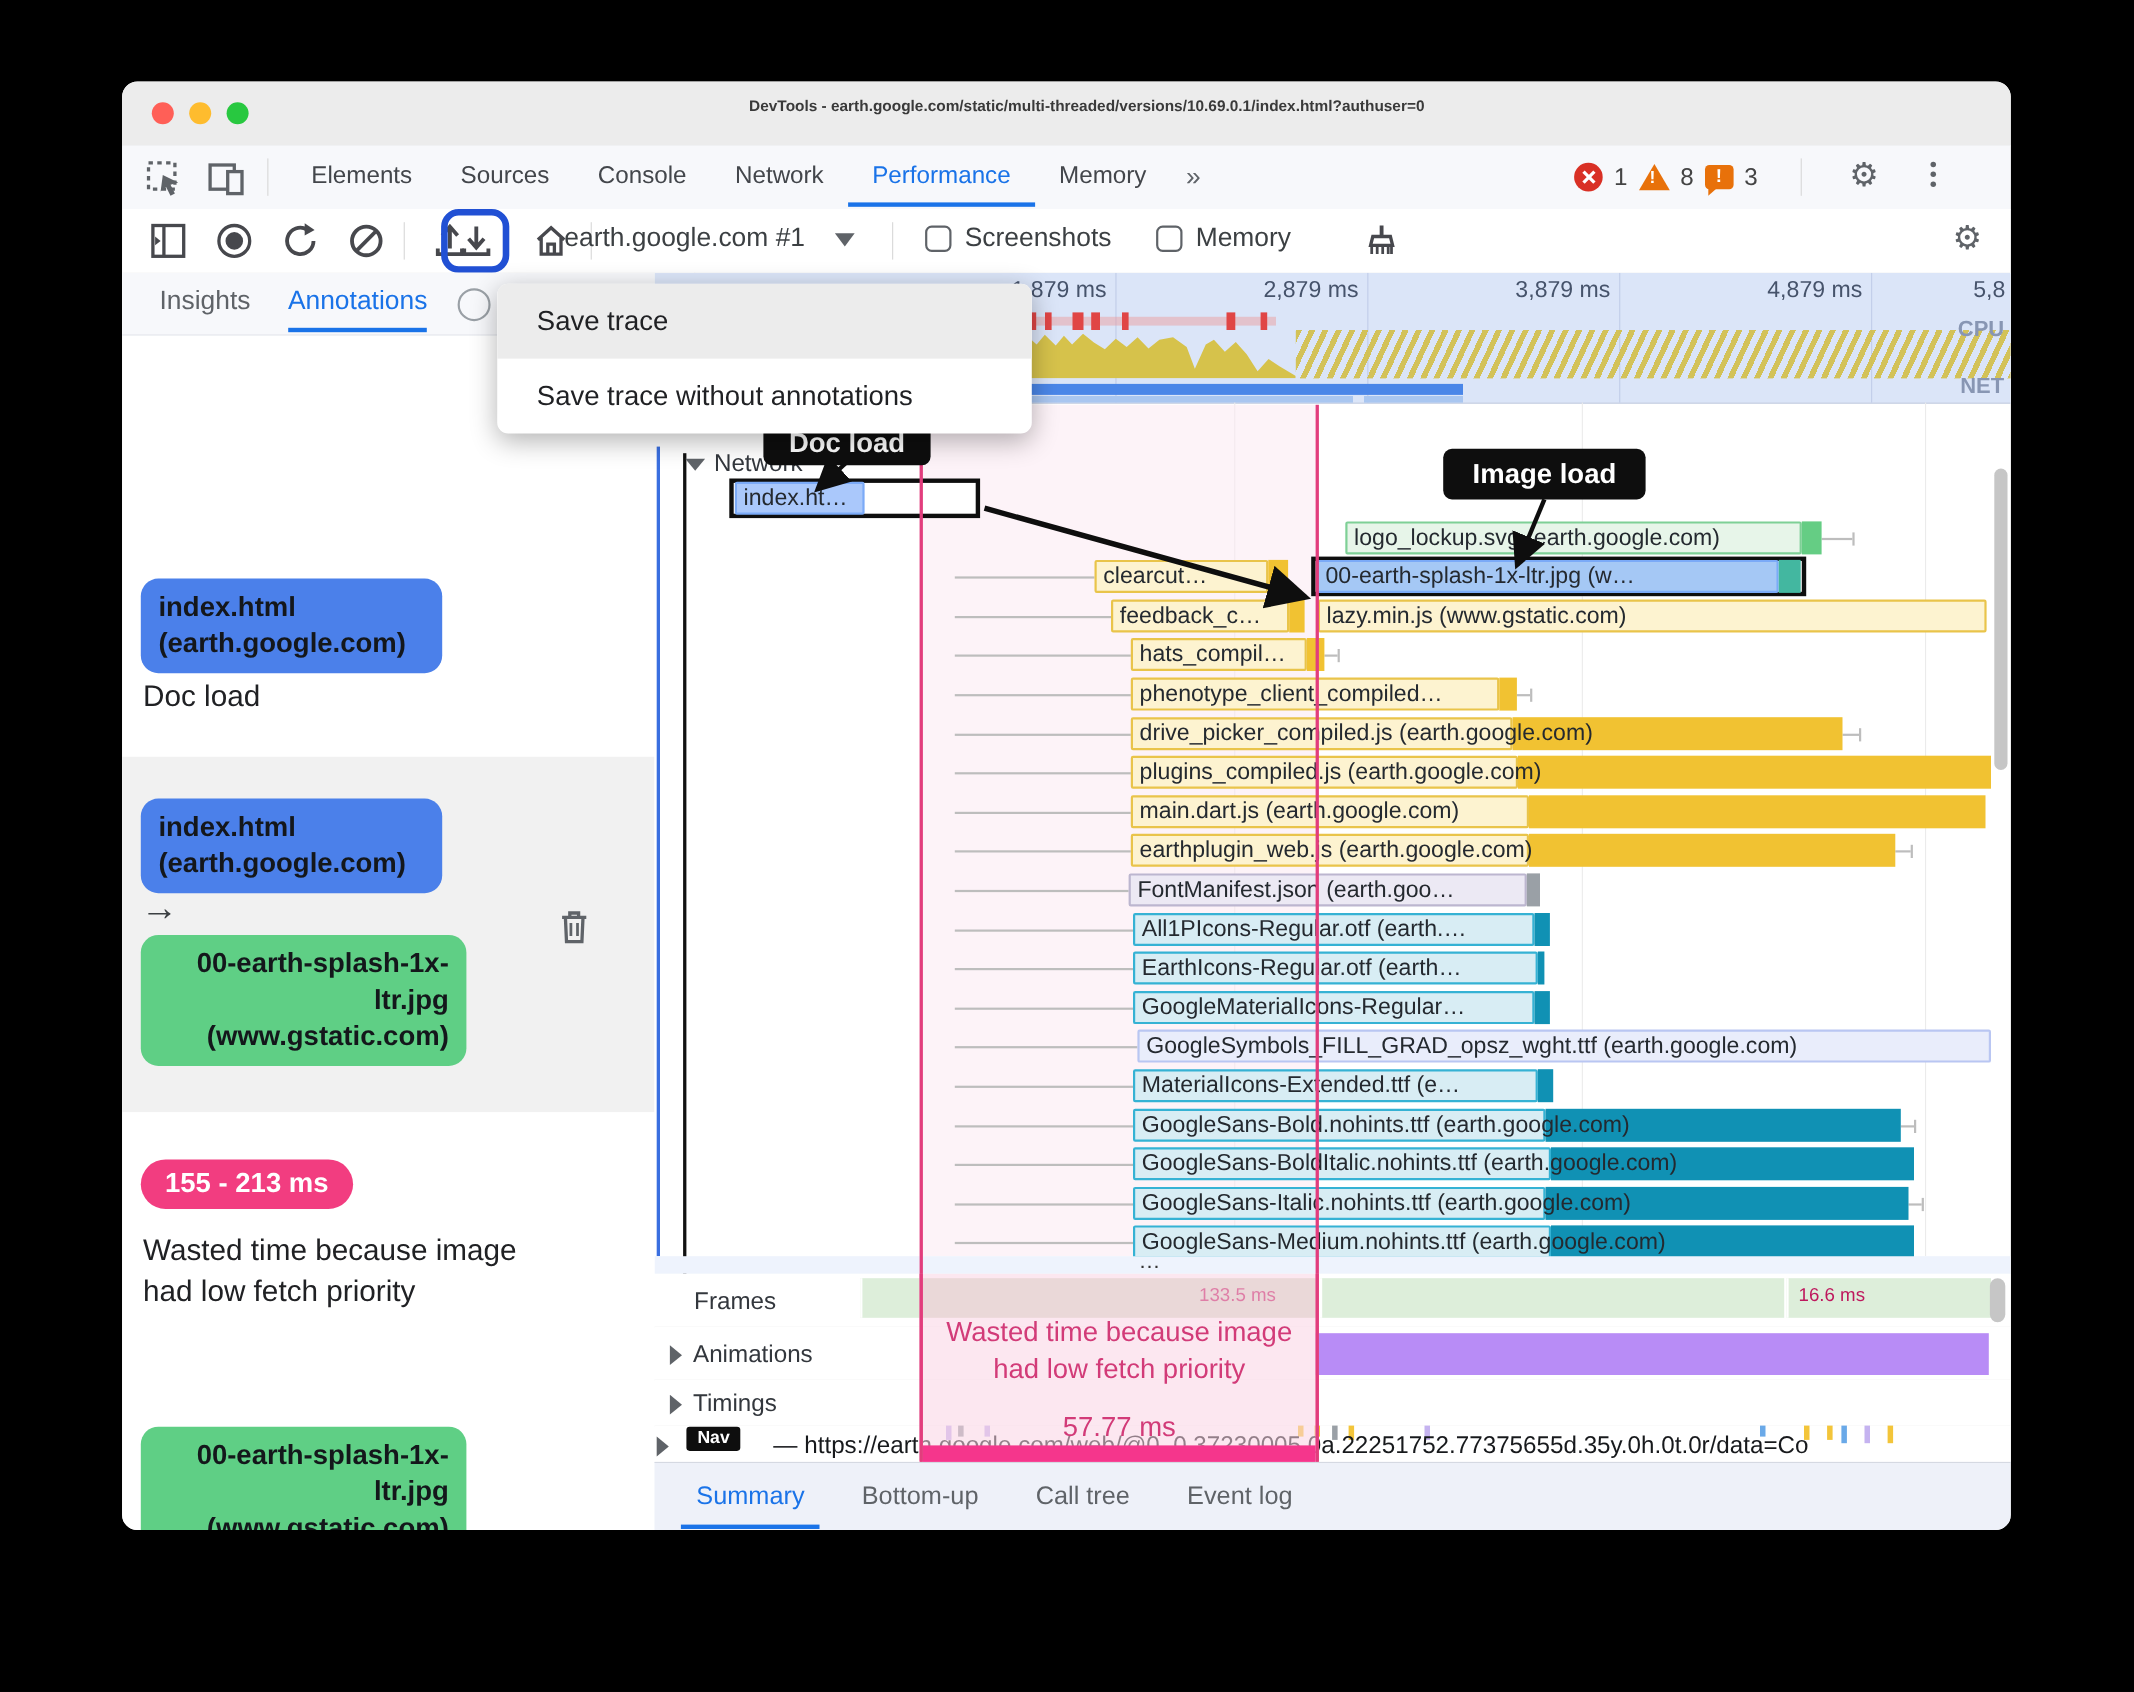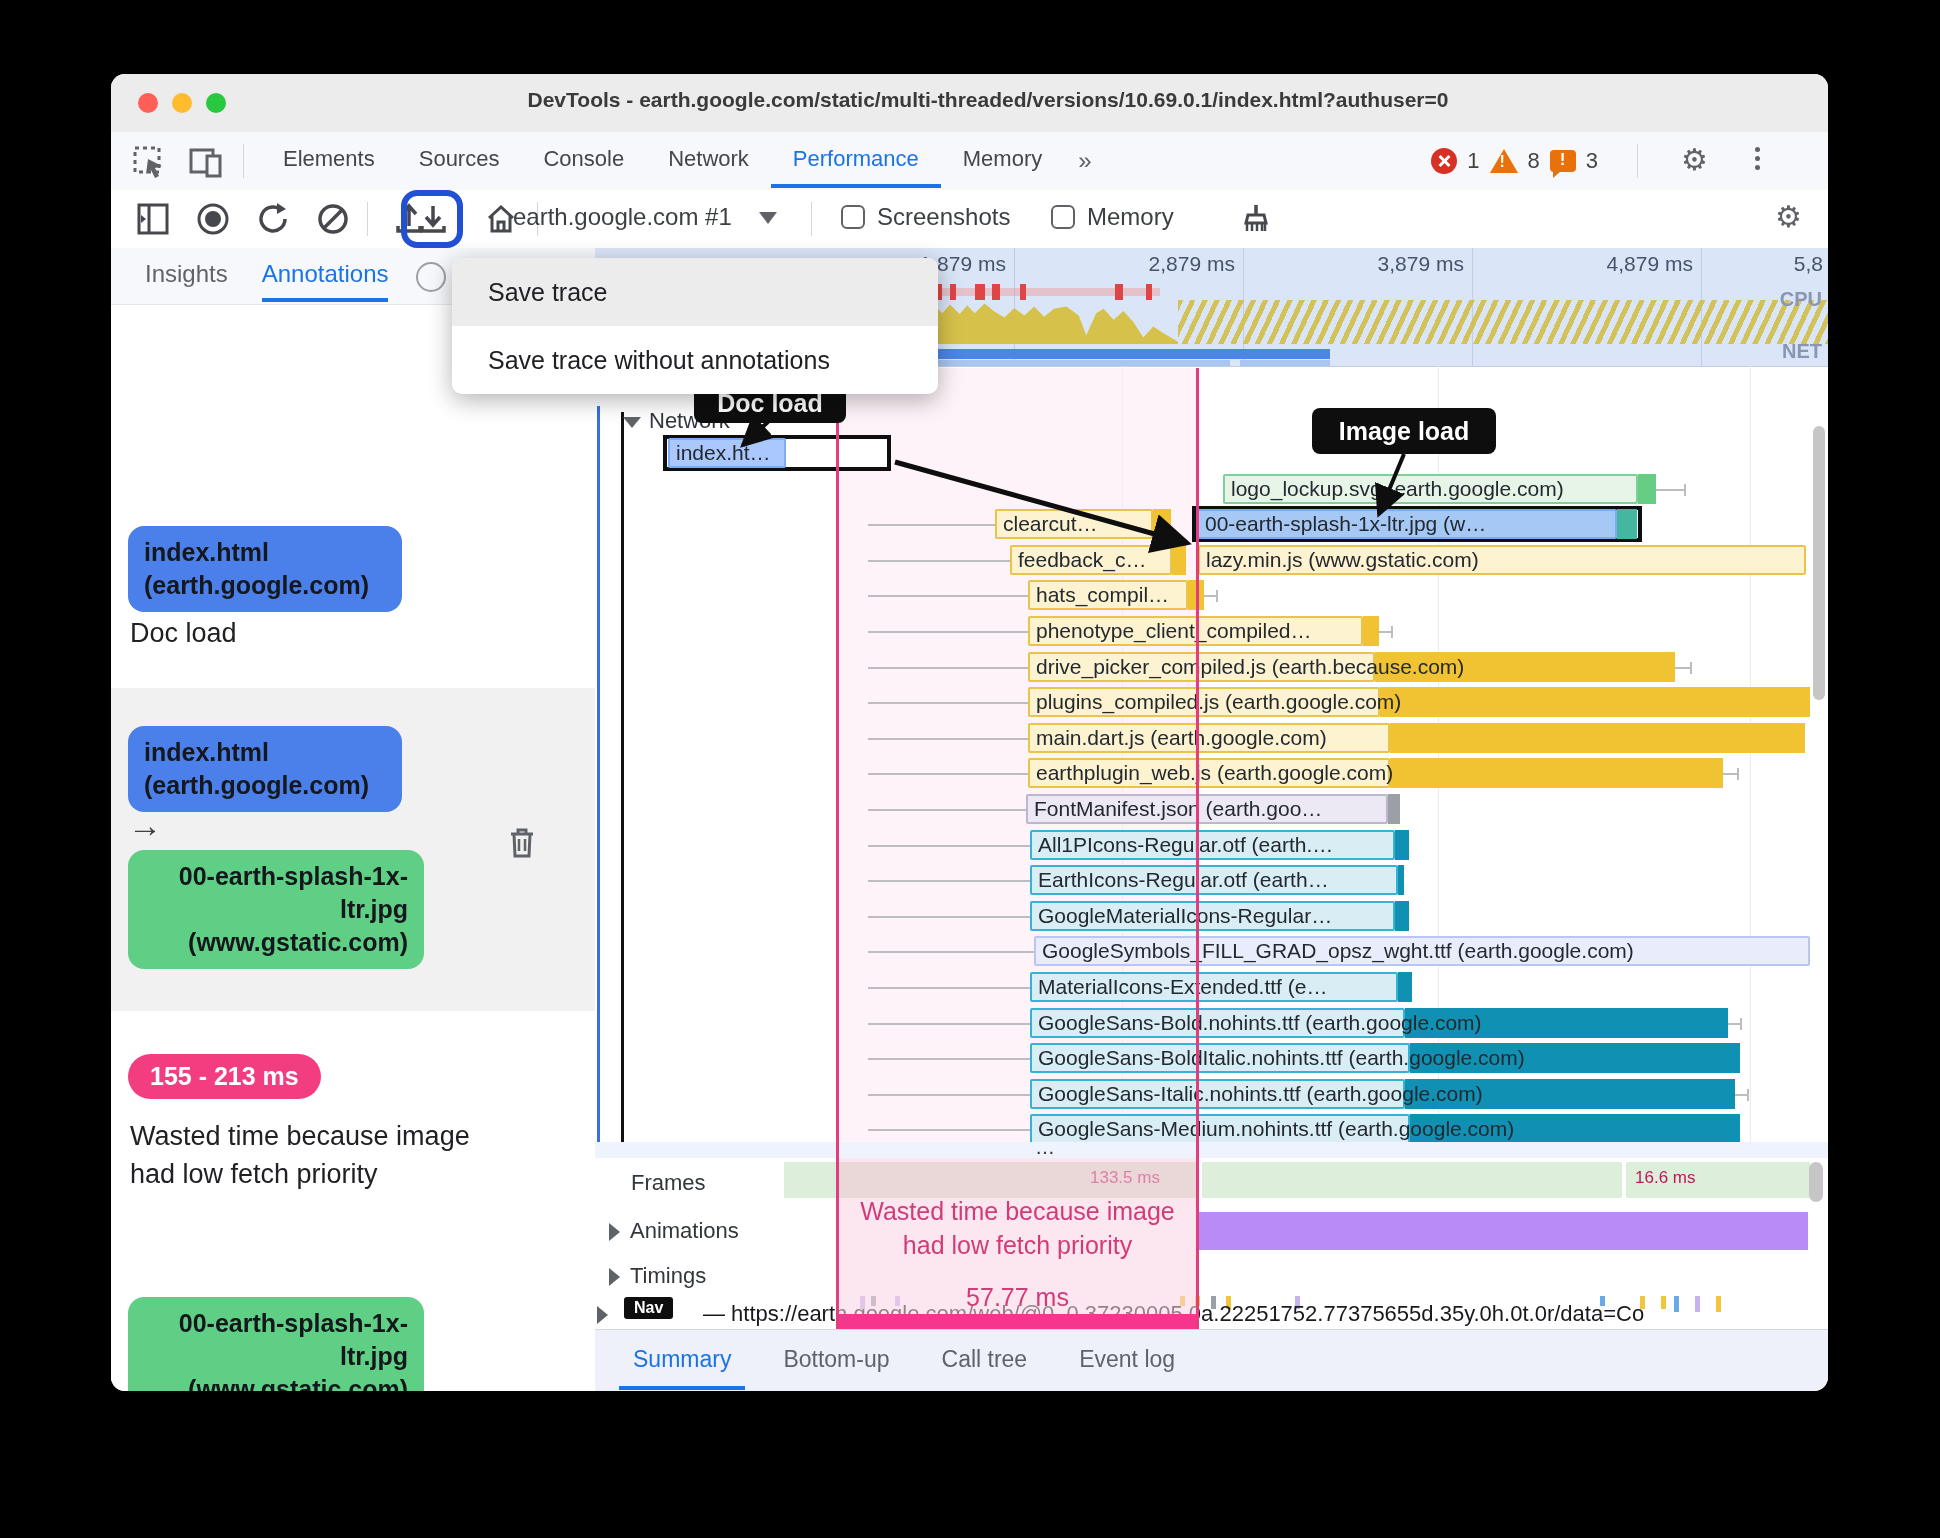--- a/index.html
+++ b/index.html
@@ -2,21 +2,21 @@
 <html><head>
 <meta charset="utf-8">
 <style>
   html,body{margin:0;padding:0;background:#000;}
   .canvas{position:relative;width:1940px;height:1538px;background:#000;font-family:"Liberation Sans",sans-serif;overflow:hidden;}
   .win{position:absolute;left:111px;top:74px;width:1717px;height:1317px;background:#fff;border-radius:14px;overflow:hidden;box-shadow:0 10px 40px rgba(0,0,0,.6);}
   .abs{position:absolute;}
   
   .titlebar{position:absolute;left:0;top:0;right:0;height:58px;background:#ececec;border-bottom:1px solid #d2d2d2;}
   .tl{position:absolute;top:19px;width:20px;height:20px;border-radius:50%;}
-  .title{position:absolute;left:0;right:0;top:14px;text-align:center;font-weight:bold;font-size:21px;color:#3a3a3a;white-space:nowrap;margin-left:37px;}
+  .title{position:absolute;left:0;right:0;top:14px;text-align:center;font-weight:bold;font-size:14px;color:#3a3a3a;white-space:nowrap;margin-left:37px;}
   
   .tabbar{position:absolute;left:0;top:58px;right:0;height:58px;background:#f7f8fb;border-bottom:1px solid #d6d9de;}
   .tabs{position:absolute;left:150px;top:0;height:58px;display:flex;align-items:center;}
   .tab{padding:0 22px;height:54px;display:flex;align-items:center;font-size:22px;color:#43464b;border-bottom:4px solid transparent;box-sizing:border-box;}
   .tab.sel{color:#1a73e8;border-bottom-color:#1a73e8;}
   .more{font-size:24px;color:#5f6368;padding:0 14px;}
   .badge-wrap{position:absolute;right:230px;top:0;height:58px;display:flex;align-items:center;gap:10px;}
   .cnt{font-size:22px;color:#444;}
   .err-ic{width:26px;height:26px;border-radius:50%;background:#d93025;position:relative;}
   .err-ic::before,.err-ic::after{content:"";position:absolute;left:12px;top:6px;width:3px;height:14px;background:#fff;}
@@ -358,21 +358,21 @@
             <div style="position: absolute; left: 0px; top: 0px; width: 335px; height: 30px; background: rgb(253, 243, 208); border: 2px solid rgb(233, 196, 74); box-sizing: border-box; border-radius: 2px;"></div>
             <div style="position: absolute; left: 335px; top: 0px; width: 16px; height: 30px; background: rgb(241, 194, 50);"></div>
             <div class="req-label" style="left: 8px; top: 0px; z-index: 6;">phenotype_client_compiled…</div>
           </div>
           <div class="whk" style="left: 784px; top: 383px; width: 12px;"></div>
           <div class="whk-t" style="left: 796px; top: 378px;"></div>
           <div class="whk" style="left: 273px; top: 419px; width: 160px;"></div>
           <div style="position: absolute; left: 433px; top: 404px; width: 647px; height: 30px; z-index: 5;">
             <div style="position: absolute; left: 0px; top: 0px; width: 347px; height: 30px; background: rgb(253, 243, 208); border: 2px solid rgb(233, 196, 74); box-sizing: border-box; border-radius: 2px;"></div>
             <div style="position: absolute; left: 347px; top: 0px; width: 300px; height: 30px; background: rgb(241, 194, 50);"></div>
-            <div class="req-label" style="left: 8px; top: 0px; z-index: 6;">drive_picker_compiled.js (earth.because.com)</div>
+            <div class="req-label" style="left: 8px; top: 0px; z-index: 6;">drive_picker_compiled.js (earth.google.com)</div>
           </div>
           <div class="whk" style="left: 1080px; top: 419px; width: 15px;"></div>
           <div class="whk-t" style="left: 1095px; top: 414px;"></div>
           <div class="whk" style="left: 273px; top: 454px; width: 160px;"></div>
           <div style="position: absolute; left: 433px; top: 439px; width: 782px; height: 30px; z-index: 5;">
             <div style="position: absolute; left: 0px; top: 0px; width: 352px; height: 30px; background: rgb(253, 243, 208); border: 2px solid rgb(233, 196, 74); box-sizing: border-box; border-radius: 2px;"></div>
             <div style="position: absolute; left: 352px; top: 0px; width: 430px; height: 30px; background: rgb(241, 194, 50);"></div>
             <div class="req-label" style="left: 8px; top: 0px; z-index: 6;">plugins_compiled.js (earth.google.com)</div>
           </div>
           <div class="whk" style="left: 273px; top: 490px; width: 160px;"></div>

